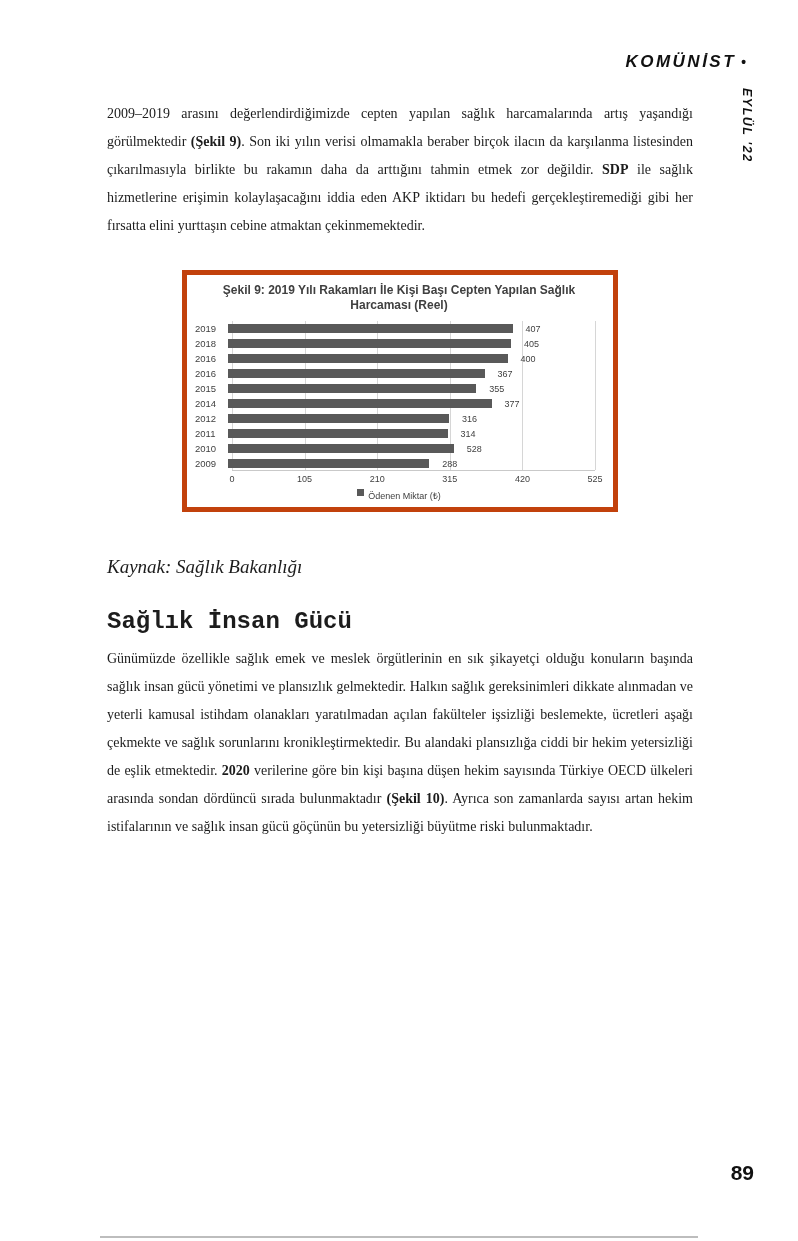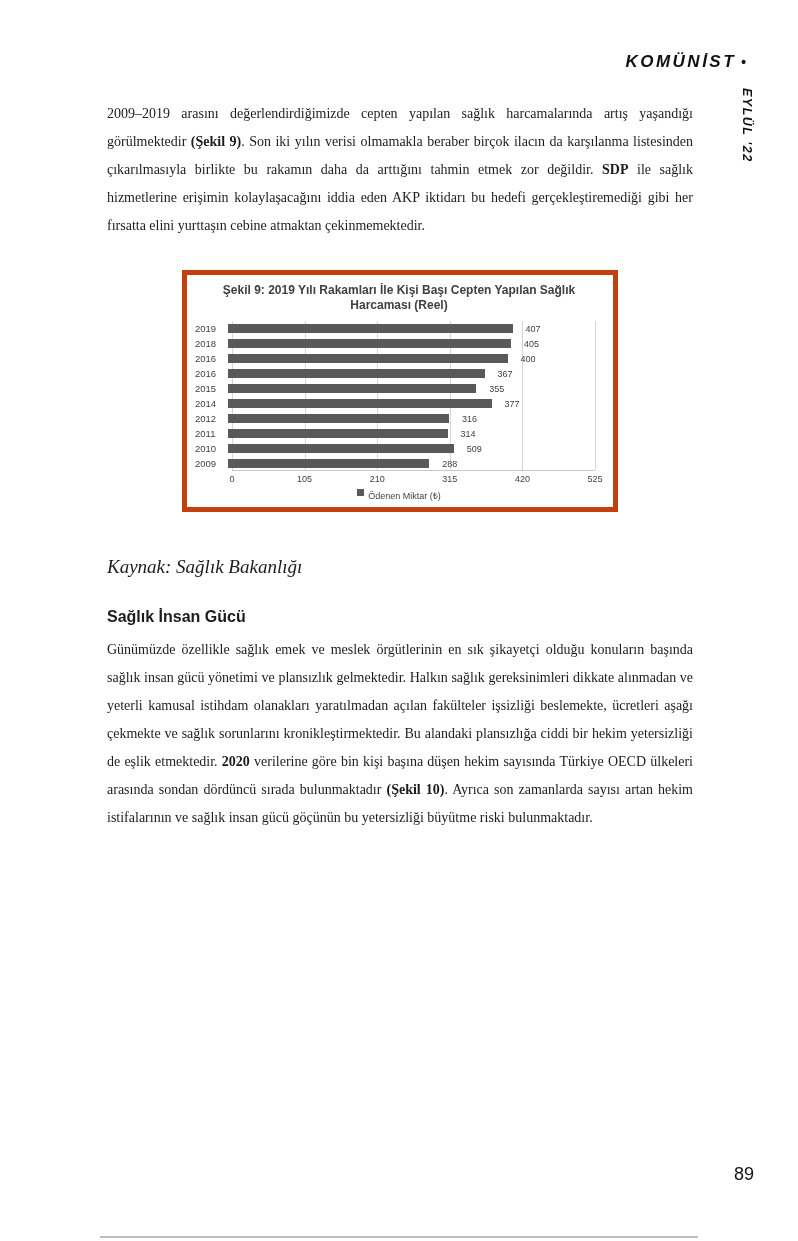--- a/index.html
+++ b/index.html
@@ -77,27 +77,27 @@
   }
   .legend {
     display: flex; justify-content: center; align-items: flex-start; gap: 4px;
     font-size: 9px; color: #3f3f3f; margin-top: 3px; height: 12px;
   }
   .legend-swatch { width: 7px; height: 7px; display: inline-block; }
 
   .kaynak { margin: 44px 0 0 0; font-style: italic; font-size: 19px; }
   .section-heading {
     margin: 30px 0 10px 0;
-    font-family: Liberation Sans, sans-serif;
-    font-size: 16px; font-weight: bold; color: #1c1c1c;
+    font-family: Liberation Mono, monospace;
+    font-size: 24px; font-weight: bold; color: #1c1c1c;
   }
   .page-number {
     position: absolute; right: 44px; bottom: 56px;
     font-family: "Liberation Sans", sans-serif;
-    font-weight: normal; font-size: 18px; color: #111;
+    font-weight: bold; font-size: 21px; color: #111;
   }
   .scan-edge {
     position: absolute; bottom: 3px; left: 100px; right: 100px;
     height: 2px; background: #bdbdbd;
   }
 </style>
 </head>
 <body>
 
 <div class="page">
@@ -177,21 +177,21 @@
               <span class="bar-ylabel">2011</span>
               <div class="bar-area">
                 <div class="bar" style="width: 59.8095%; background: rgb(89, 89, 89);"></div>
                 <span class="bar-value">314</span>
               </div>
             </div>
             <div class="bar-row">
               <span class="bar-ylabel">2010</span>
               <div class="bar-area">
                 <div class="bar" style="width: 61.5238%; background: rgb(89, 89, 89);"></div>
-                <span class="bar-value">509</span>
+                <span class="bar-value">528</span>
               </div>
             </div>
             <div class="bar-row">
               <span class="bar-ylabel">2009</span>
               <div class="bar-area">
                 <div class="bar" style="width: 54.8571%; background: rgb(89, 89, 89);"></div>
                 <span class="bar-value">288</span>
               </div>
             </div>
           </div>

